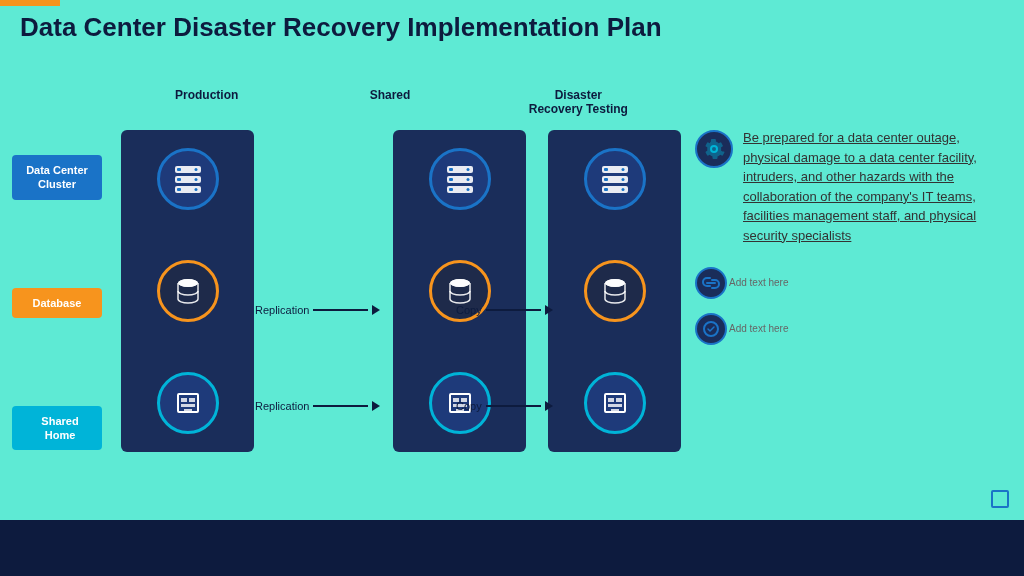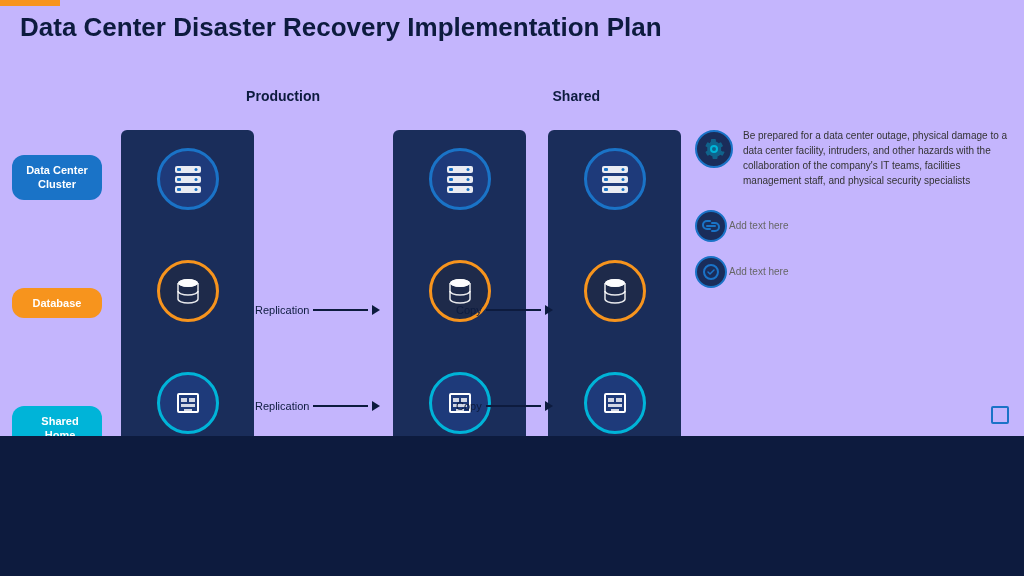--- a/index.html
+++ b/index.html
@@ -6,22 +6,22 @@
     body {
       width: 1024px;
       height: 576px;
       background: #0d1b3e;
       font-family: 'Segoe UI', Arial, sans-serif;
       overflow: hidden;
       position: relative;
     }
     .slide {
       width: 1024px;
-      height: 436px;
-      background: #c4b5fd;
+      height: 520px;
+      background: #5eead4;
       position: relative;
       overflow: hidden;
     }
     
     .top-bar {
       position: absolute;
       top: 0; left: 0;
       width: 60px; height: 6px;
       background: #f7941d;
     }
@@ -47,45 +47,45 @@
       position: absolute;
       left: 12px;
       top: 155px;
       display: flex;
       flex-direction: column;
       gap: 88px;
     }
     .side-label {
       width: 90px;
       padding: 8px 10px;
-      border-radius: 12px;
+      border-radius: 4px;
       font-size: 11px;
       font-weight: 700;
       color: #fff;
       text-align: center;
       line-height: 1.3;
     }
     .label-blue { background: #1a73c7; }
     .label-orange { background: #f7941d; }
     .label-cyan { background: #00b4d8; padding-left: 16px; }
 
     
     .col-headers {
       position: absolute;
       top: 88px;
       left: 115px;
       width: 560px;
       display: flex;
       justify-content: space-around;
     }
     .col-header {
-      font-size: 14px;
+      font-size: 12px;
       font-weight: 700;
       color: #0d1b3e;
-      text-align: right;
+      text-align: center;
       width: 130px;
     }
 
     
     .col-panel {
       width: 133px;
       background: #1a2d5a;
       border-radius: 6px;
       margin: 0 3px;
       display: flex;
@@ -138,23 +138,24 @@
       border-radius: 50%;
       background: #1a2d5a;
       border: 2px solid #1a73c7;
       display: flex;
       align-items: center;
       justify-content: center;
       flex-shrink: 0;
       margin-top: 2px;
     }
     .info-text {
-      font-size: 10px;
+      font-size: 13px;
       color: #333;
       line-height: 1.5;
+      text-decoration: underline;
     }
     .info-add-row {
       display: flex;
       align-items: center;
       gap: 2px;
       margin-bottom: 12px;
     }
     .add-text {
       font-size: 10px;
       color: #666;
@@ -176,20 +177,21 @@
 <div class="slide">
   <div class="top-bar"></div>
 
   <div class="title-area">
     <div class="main-title">Data Center Disaster Recovery Implementation Plan</div>
   </div>
 
   <div class="col-headers">
     <div class="col-header">Production</div>
     <div class="col-header">Shared</div>
+    <div class="col-header" style="width:140px">Disaster<br>Recovery Testing</div>
   </div>
 
   <div class="left-labels">
     <div class="side-label label-blue">Data Center
 Cluster</div>
     <div class="side-label label-orange">Database</div>
     <div class="side-label label-cyan">Shared Home</div>
   </div>
 
   <div class="col-panel" style="position:absolute; top:130px; left:118px;">

